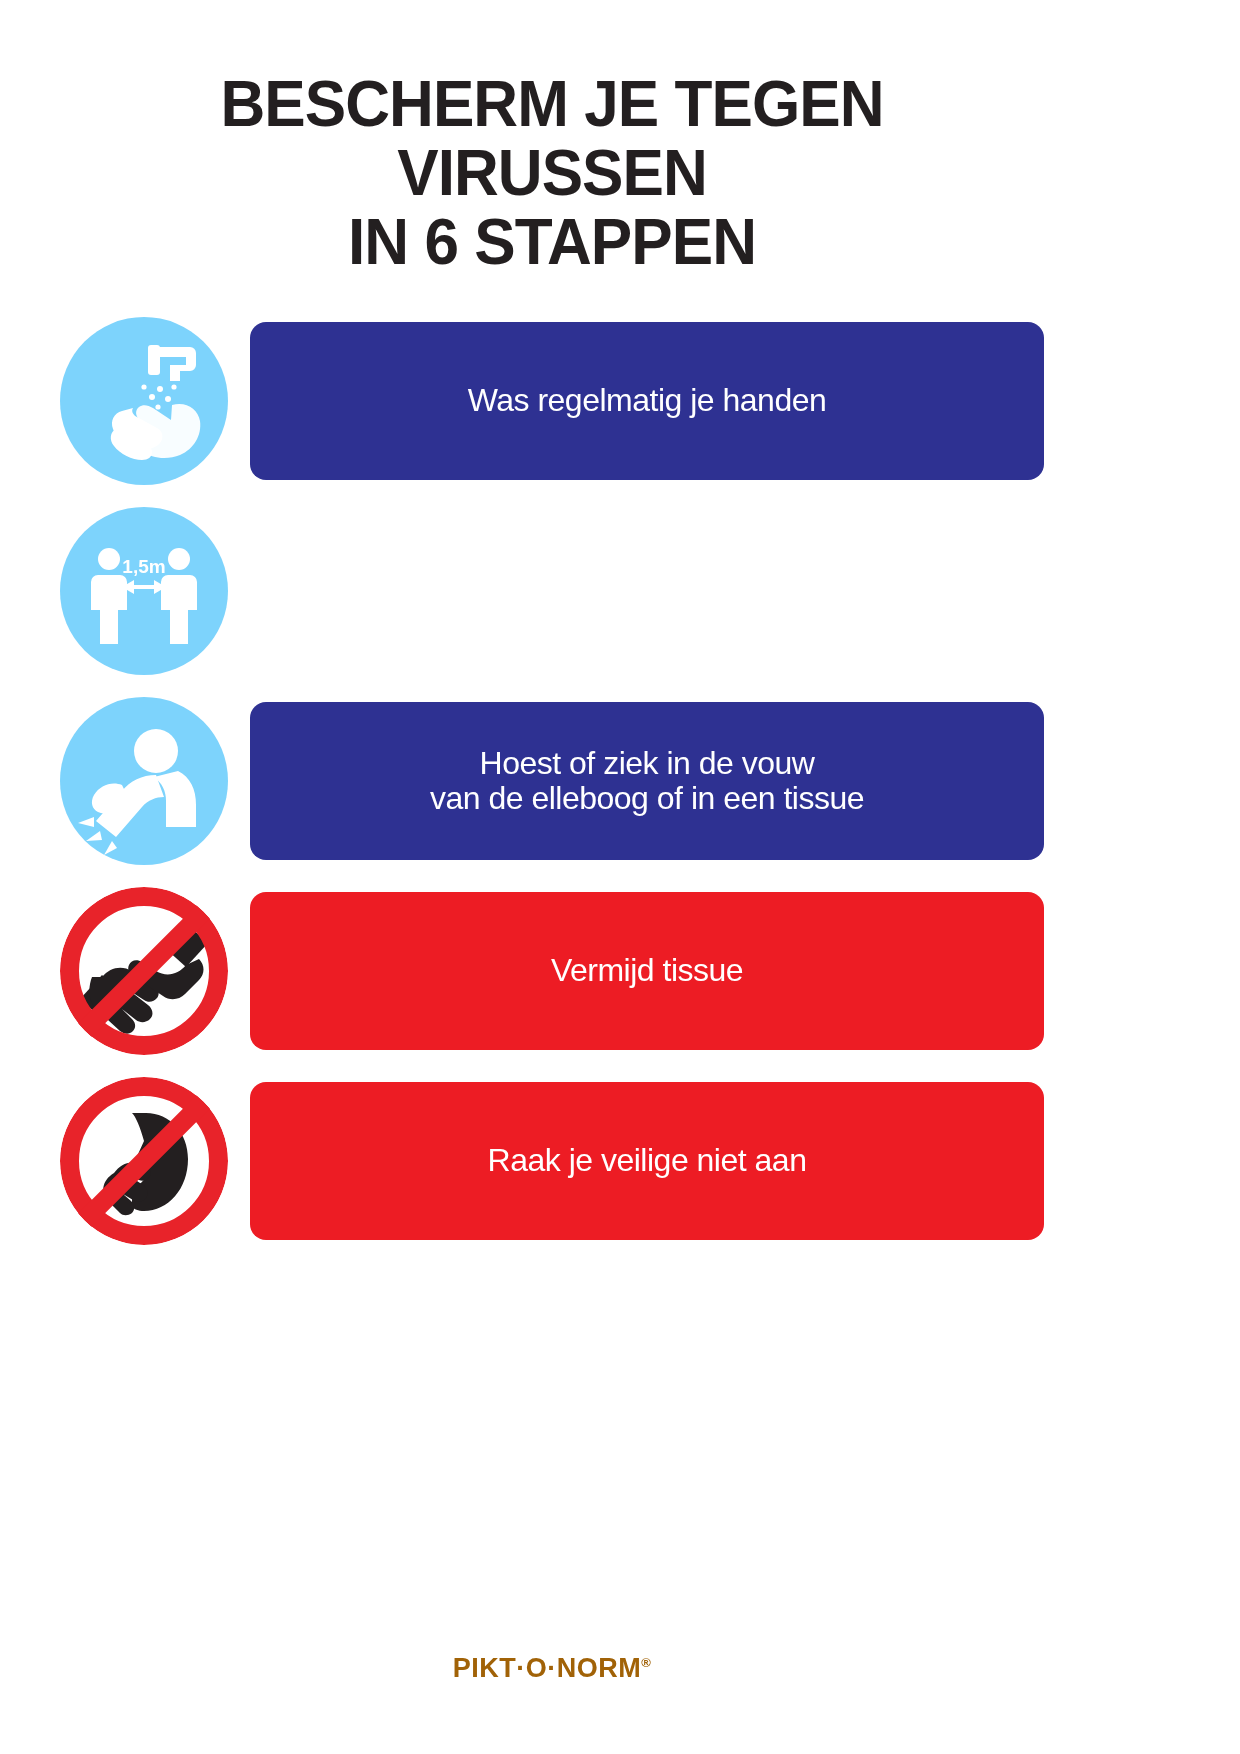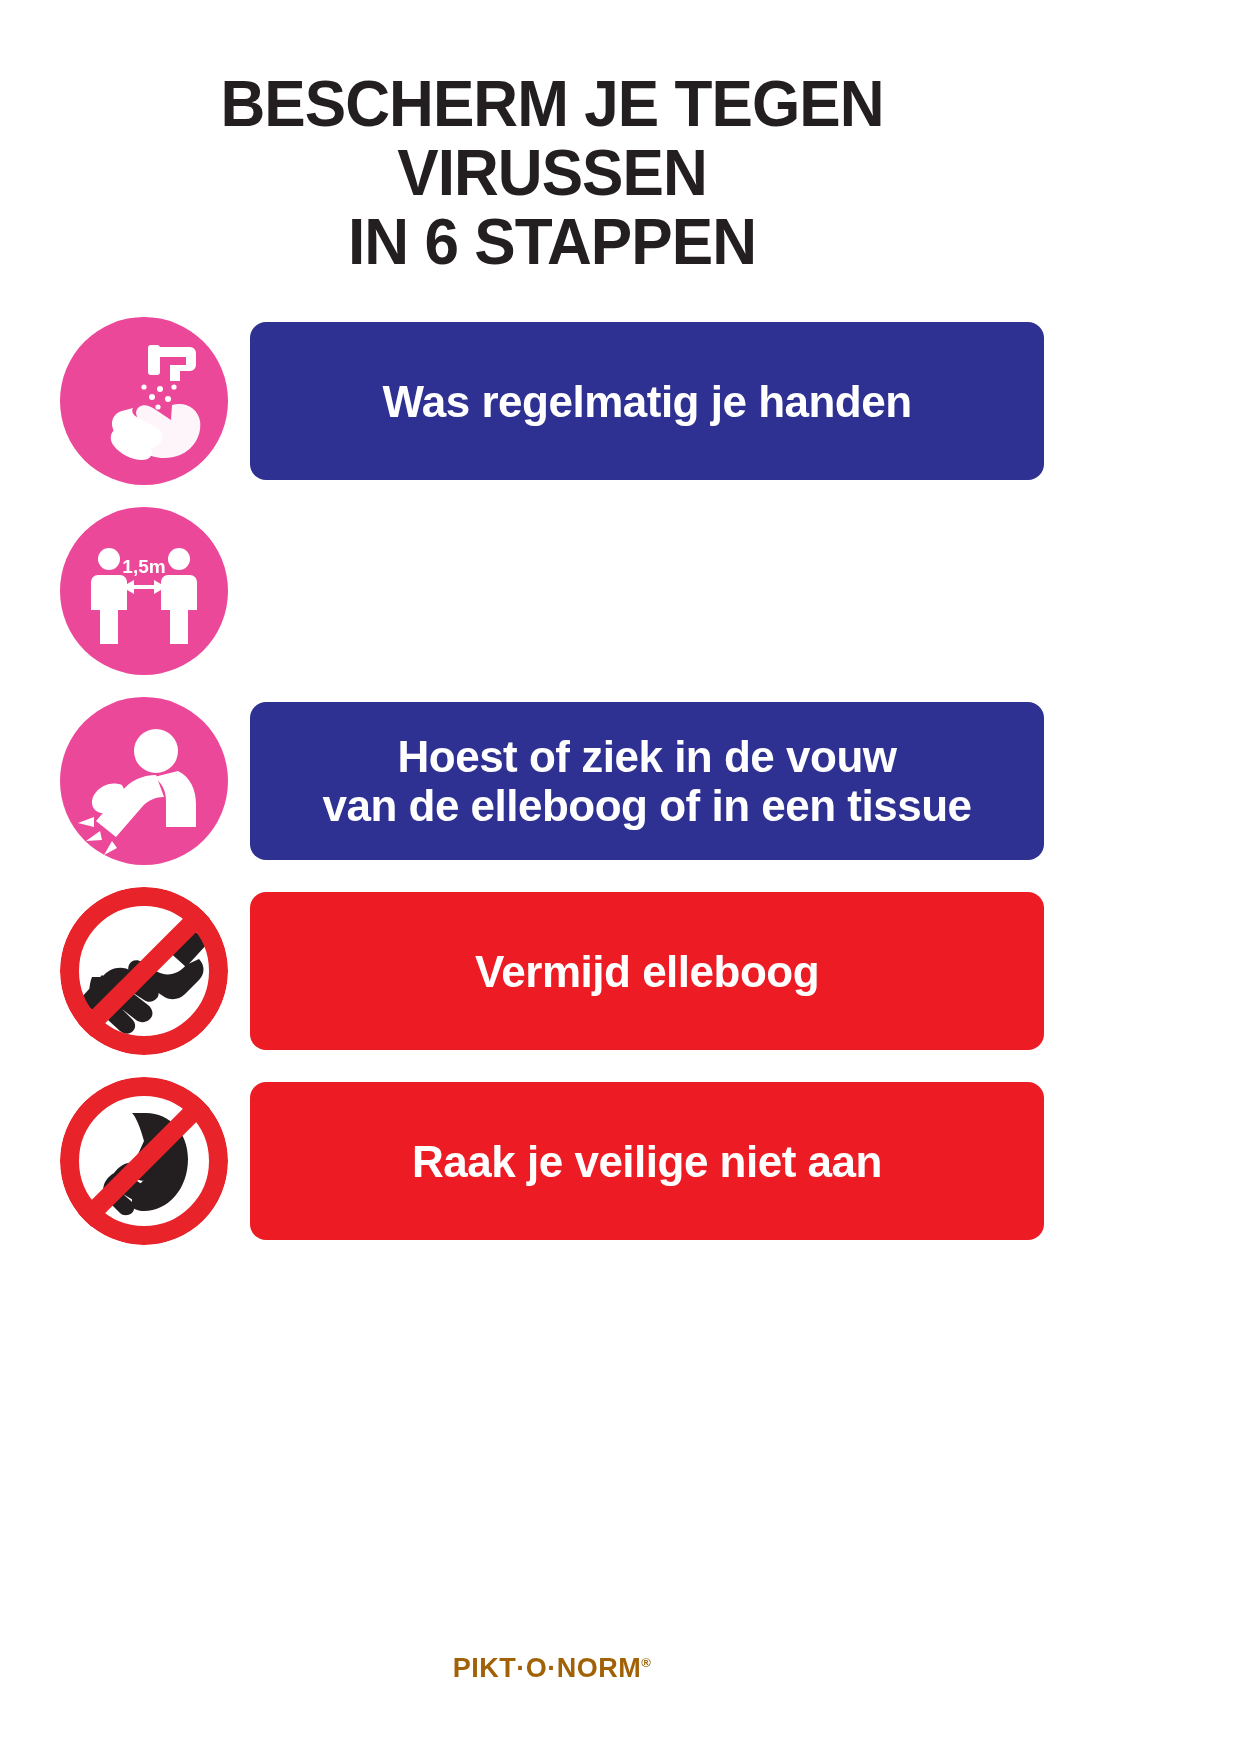--- a/index.html
+++ b/index.html
@@ -51,21 +51,21 @@
   .icon-wrap {
     width: 168px;
     height: 168px;
     flex: 0 0 168px;
     position: relative;
   }
   .icon-circle {
     width: 168px;
     height: 168px;
     border-radius: 50%;
-    background: #ec4899;
+    background: #7dd3fc;
     display: flex;
     align-items: center;
     justify-content: center;
     overflow: hidden;
   }
   .icon-prohib {
     width: 168px;
     height: 168px;
     border-radius: 50%;
     background: #ffffff;
@@ -104,22 +104,22 @@
     text-align: center;
     padding: 10px 26px;
     box-sizing: border-box;
     height: 158px;
     align-self: center;
   }
   .banner.blue { background: #2e3192; }
   .banner.red  { background: #ed1c24; }
   .banner-text {
     color: #ffffff;
-    font-weight: bold;
-    font-size: 44px;
+    font-weight: normal;
+    font-size: 32px;
     line-height: 1.12;
     letter-spacing: -0.5px;
   }
   .banner-text .l2 { display: block; }
   .footer {
     margin-top: auto;
     text-align: center;
     padding-bottom: 30px;
   }
   .logo {
@@ -244,21 +244,21 @@
             <path d="M148 56 l-22 24 l-20 -18 l22 -24 z" fill="#231f20"></path>
 
             <path d="M42 90 c8 -10 20 -12 30 -6 l22 14 c5 3 6 9 3 13 c-3 4 -9 5 -13 2 l-14 -9 l18 14 c5 4 6 10 2 14 c-4 4 -10 4 -14 1 l-14 -11 l10 10 c4 4 4 9 1 12 c-4 4 -9 3 -13 0 l-24 -22 c-8 -8 -8 -22 -4 -32 z" fill="#231f20"></path>
 
             <path d="M126 78 c-8 10 -20 12 -30 6 l-14 -9 c-5 -3 -11 -2 -13 3 c-2 4 0 9 4 11 l30 20 c7 5 16 4 22 -2 l14 -14 c6 -6 6 -15 0 -21 z" fill="#231f20"></path>
           </svg>
         </div>
       </div>
       <div class="banner red">
         <div class="banner-text">
-          <span>Vermijd elleboog</span>
+          <span>Vermijd tissue</span>
         </div>
       </div>
     </div>
 
     <div class="step-row">
       <div class="icon-wrap">
         <div class="icon-prohib">
           <svg width="168" height="168" viewBox="0 0 168 168" aria-hidden="true">
 
             <path d="M86 36 c24 0 42 20 42 46 c0 30 -20 52 -44 52 c-6 0 -10 -2 -12 -4 l0 -20 c10 -2 16 -10 16 -20 l-14 -4 l10 -22 c-4 -14 -8 -24 -12 -28 z" fill="#231f20"></path>

